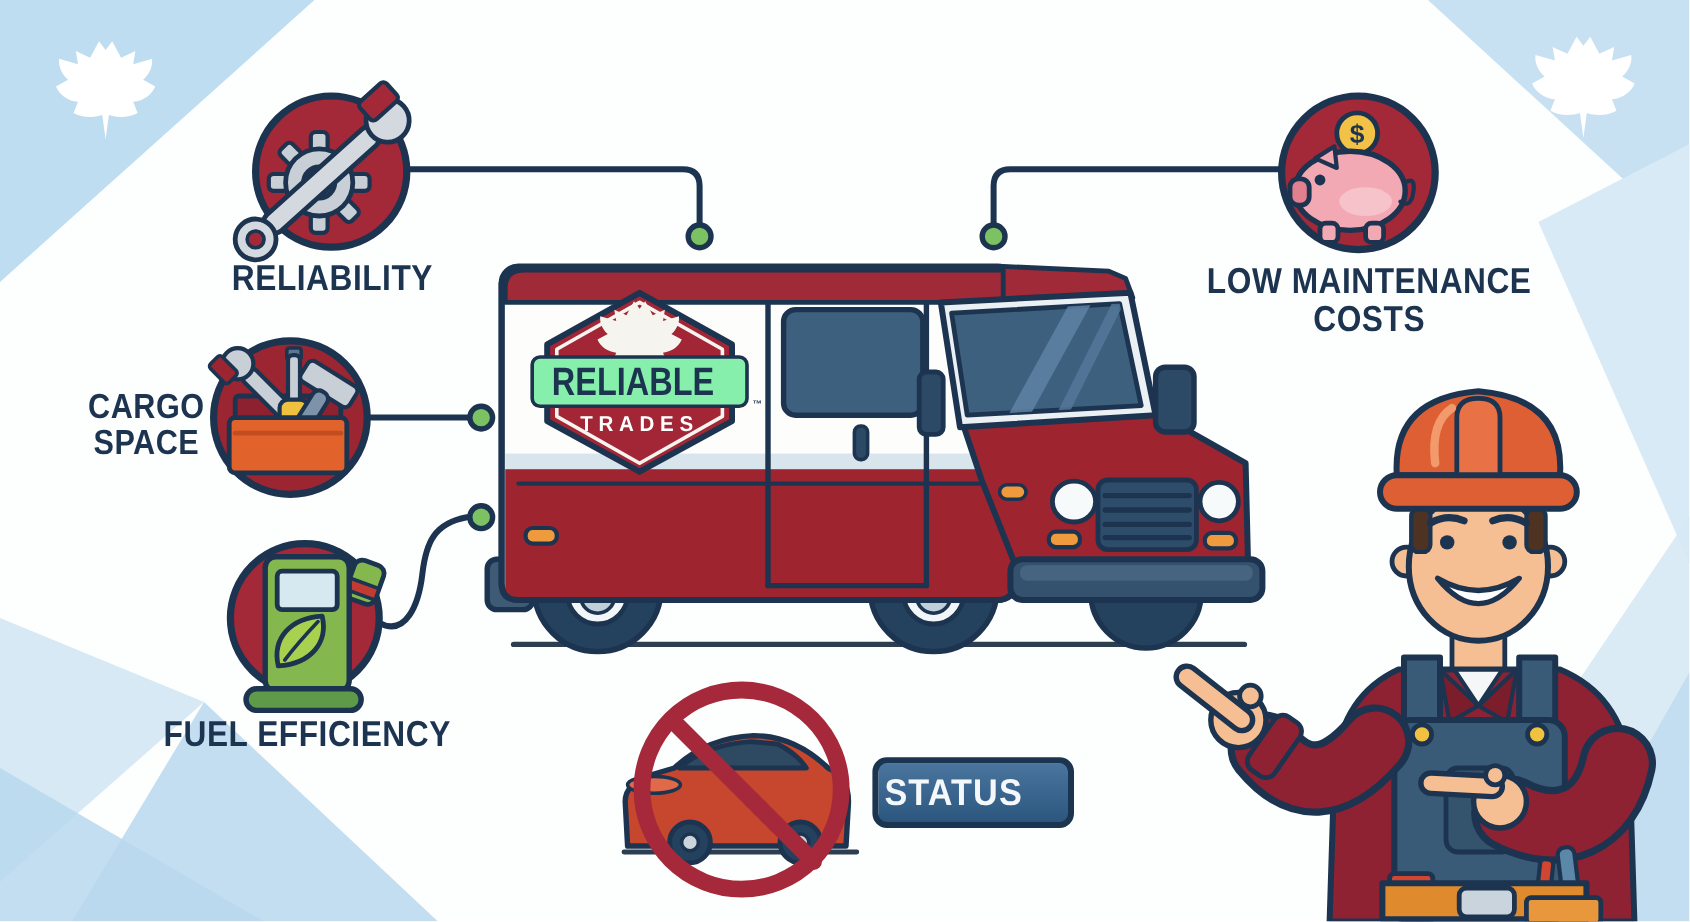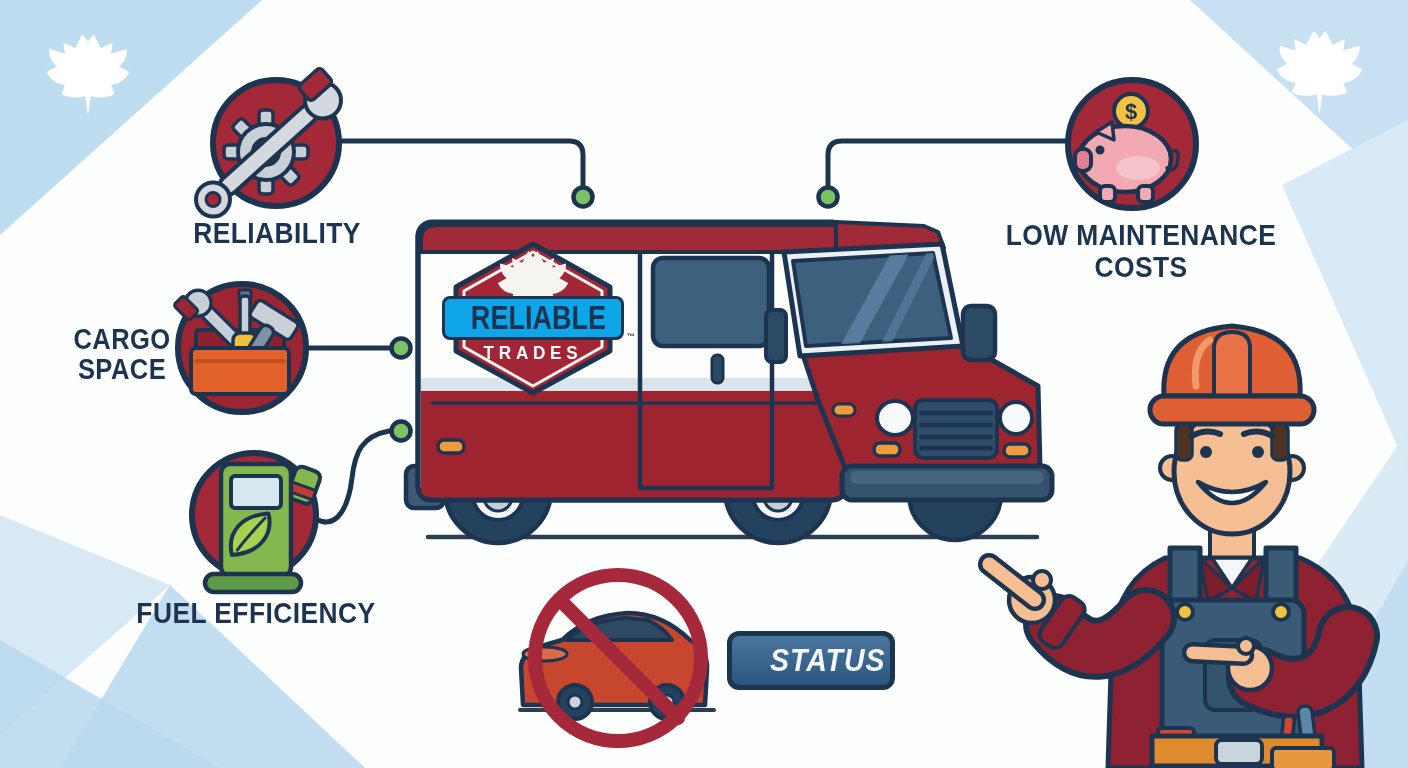--- a/index.html
+++ b/index.html
@@ -7,26 +7,26 @@
          background:#fdfefe;font-family:"Liberation Sans","DejaVu Sans",sans-serif;}
   .stage svg{position:absolute;left:0;top:0;}
   .lbl{position:absolute;font-weight:bold;color:#1c3450;text-align:center;
        transform:scaleX(.88);transform-origin:center;letter-spacing:.5px;line-height:1.08;}
   .lbl-reliability{left:157px;top:217px;width:240px;font-size:30px;}
   .lbl-cargo{left:32px;top:324px;width:180px;font-size:29px;line-height:30px;}
   .lbl-fuel{left:106px;top:597px;width:300px;font-size:30px;}
   .lbl-maint{left:986px;top:219px;width:310px;font-size:30px;line-height:32px;}
   .status-badge{position:absolute;left:727px;top:631px;width:158px;height:49px;
        background:linear-gradient(180deg,#49759e,#2c567e);border:5px solid #1b3551;
-       border-radius:12px;display:flex;align-items:center;justify-content:flex-end;font-style:italic;}
+       border-radius:12px;display:flex;align-items:center;justify-content:flex-start;}
   .status-badge span{color:#f4f8fb;font-weight:bold;font-size:31px;letter-spacing:1px;
        transform:scaleX(.92);}
   .logo-band{position:absolute;left:442px;top:296px;width:182px;height:44px;
-       background:#0ea5e9;border:3px solid #1c3450;border-radius:8px;
-       display:flex;align-items:center;justify-content:flex-end;box-sizing:border-box;}
+       background:#86efac;border:3px solid #1c3450;border-radius:8px;
+       display:flex;align-items:center;justify-content:flex-start;box-sizing:border-box;}
   .logo-band span{color:#1c3450;font-weight:bold;font-size:33px;transform:scaleX(.82);
        letter-spacing:0;white-space:nowrap;}
   .logo-sub{position:absolute;left:442px;top:343px;width:182px;text-align:center;
        color:#fff;font-weight:bold;font-size:18px;letter-spacing:5px;transform:scaleX(.95);}
   .logo-tm{position:absolute;left:627px;top:332px;font-size:8px;color:#1c3450;font-weight:bold;}
 </style>
 </head>
 <body>
 
 <div class="stage">

